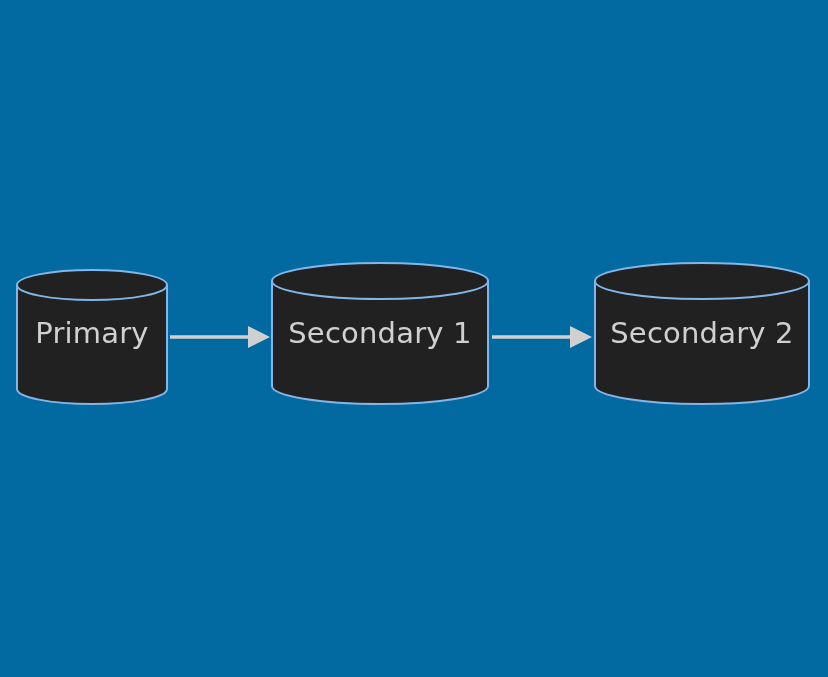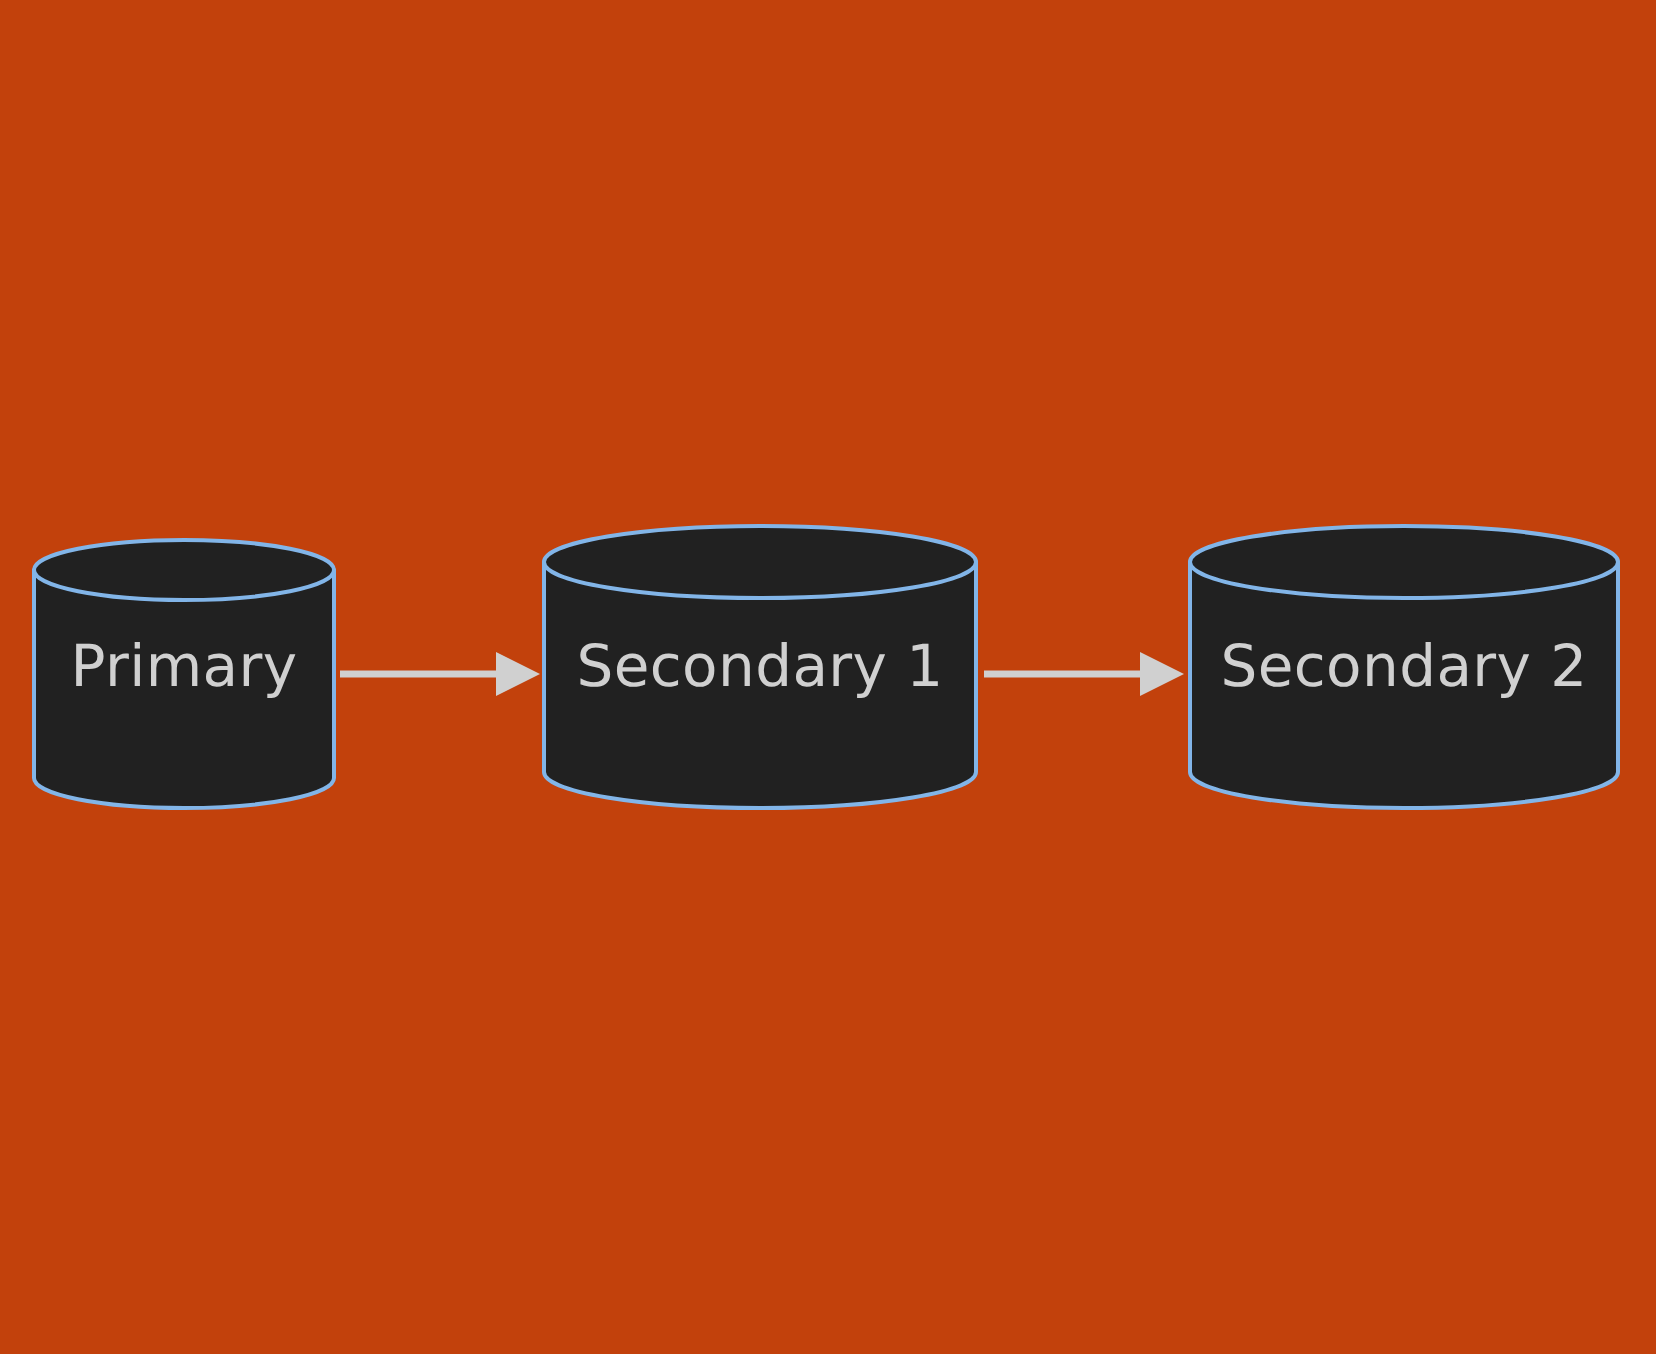--- a/index.html
+++ b/index.html
@@ -5,21 +5,21 @@
 <style>
   html, body {
     margin: 0;
     padding: 0;
     background: #2e3440;
   }
   #canvas {
     position: relative;
     width: 828px;
     height: 677px;
-    background: #c2410c;
+    background: #0369a1;
     overflow: hidden;
     font-family: "DejaVu Sans", "Liberation Sans", sans-serif;
   }
   #diagram-svg {
     position: absolute;
     left: 0;
     top: 0;
     width: 828px;
     height: 677px;
     display: block;

